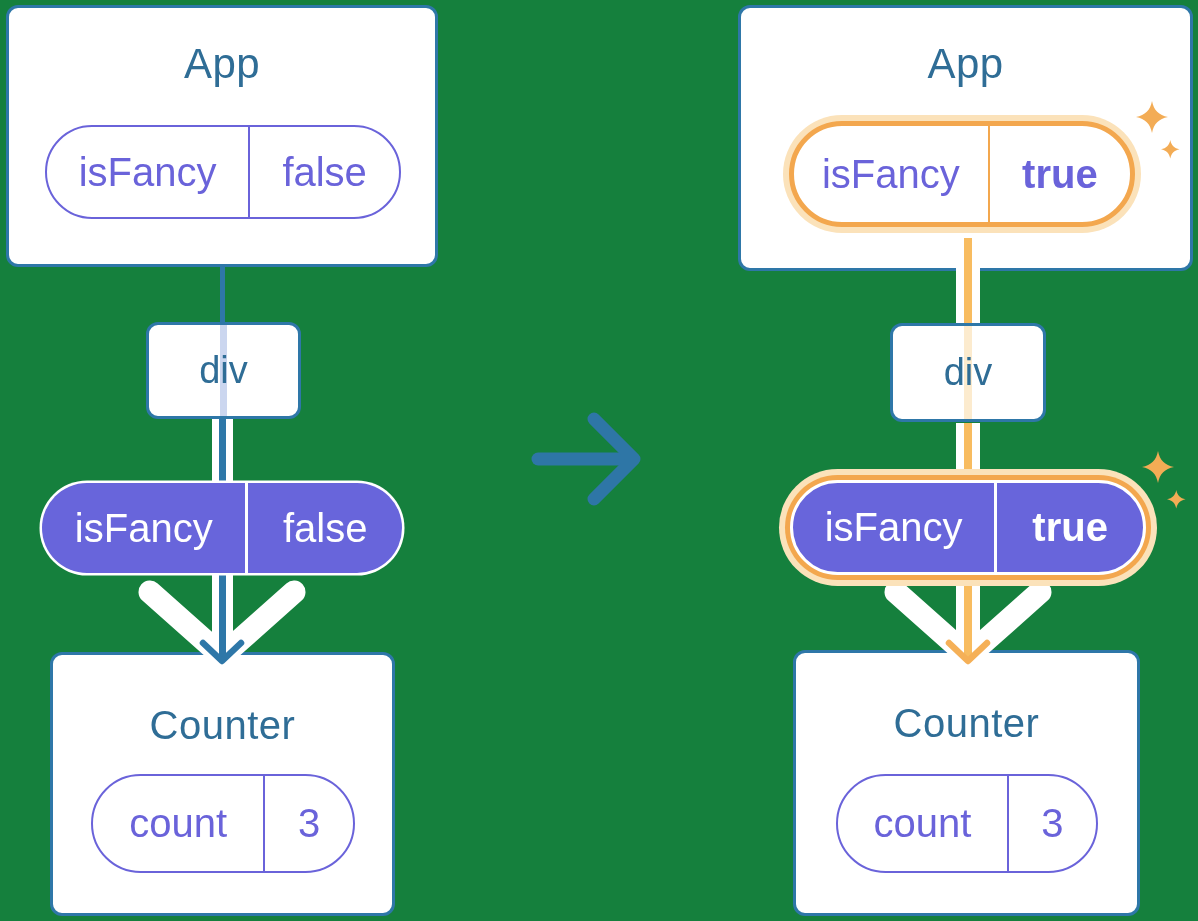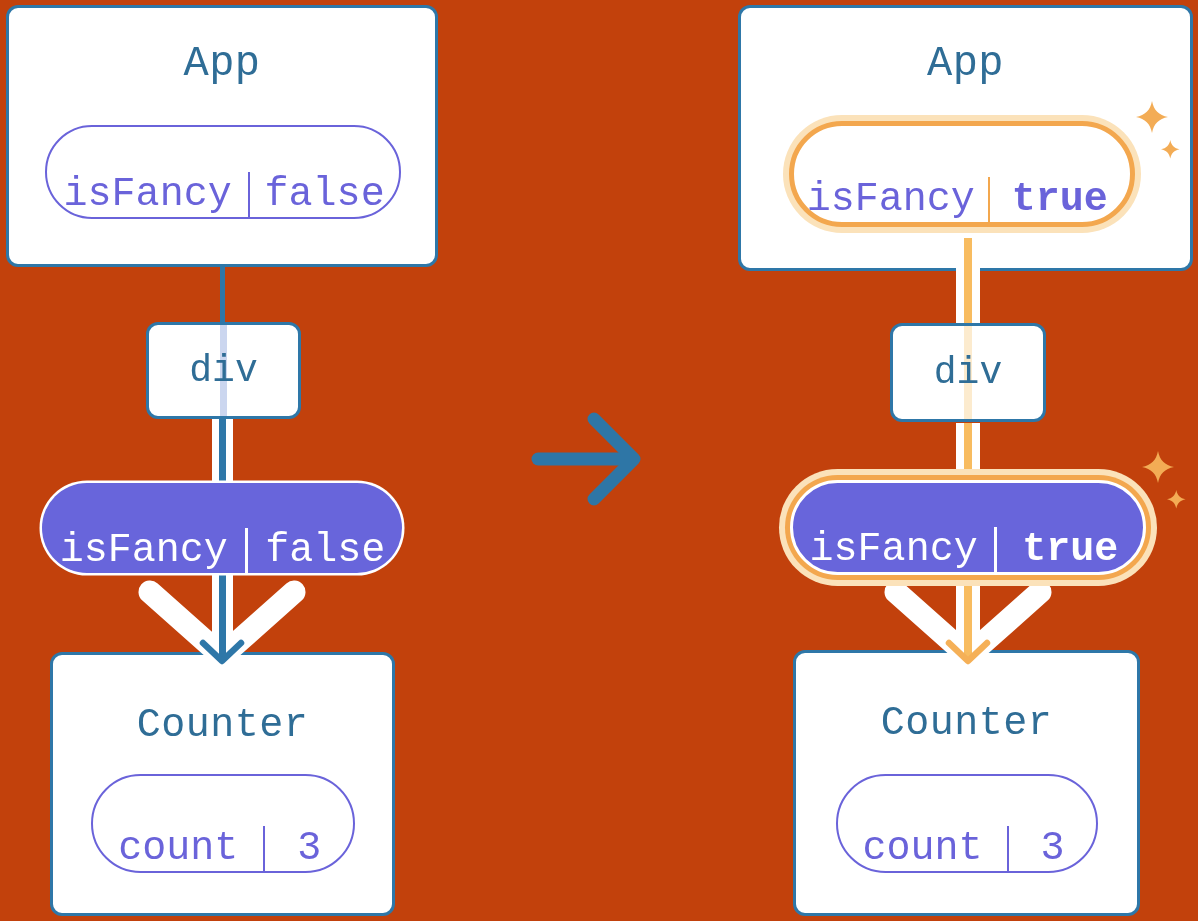--- a/index.html
+++ b/index.html
@@ -1,35 +1,35 @@
 <!DOCTYPE html>
 <html><head>
 <meta charset="utf-8">
 <style>
   html,body{margin:0;padding:0;background:#4B6771;}
   .canvas{
     position:relative;width:1198px;height:921px;overflow:hidden;
-    background:#c2410c;
-    font-family:Liberation Mono, monospace;
+    background:#15803d;
+    font-family:Liberation Sans, sans-serif;
   }
   .abs{position:absolute;}
   
   .card{
     position:absolute;background:#fff;border:3.5px solid #2E77A8;
     border-radius:12px;box-sizing:border-box;z-index:1;
   }
   .card-title{
     position:absolute;left:0;right:0;text-align:center;
     color:#2F6D96;font-size:42px;font-weight:500;letter-spacing:.5px;
     z-index:2;
   }
   
   .pill{
     position:absolute;display:flex;box-sizing:border-box;overflow:hidden;
-    border-radius:60px;z-index:5;align-items:flex-end;
+    border-radius:60px;z-index:5;
   }
   .cell{display:flex;align-items:center;justify-content:center;font-size:40px;}
   .pill-outline{background:#fff;border:2.5px solid #6A63DA;color:#6A63DA;}
   .pill-outline .cell{color:#6A63DA;}
   .pill-outline .cell.first{border-right:2.5px solid #6A63DA;}
   .pill-solid{background:#6865DB;box-shadow:0 0 0 2.5px #fff;}
   .pill-solid .cell{color:#fff;}
   .pill-solid .cell.first{border-right:3px solid #fff;}
   .hl-white{ 
     background:#fff;border:5px solid #F3A74E;border-radius:60px;

